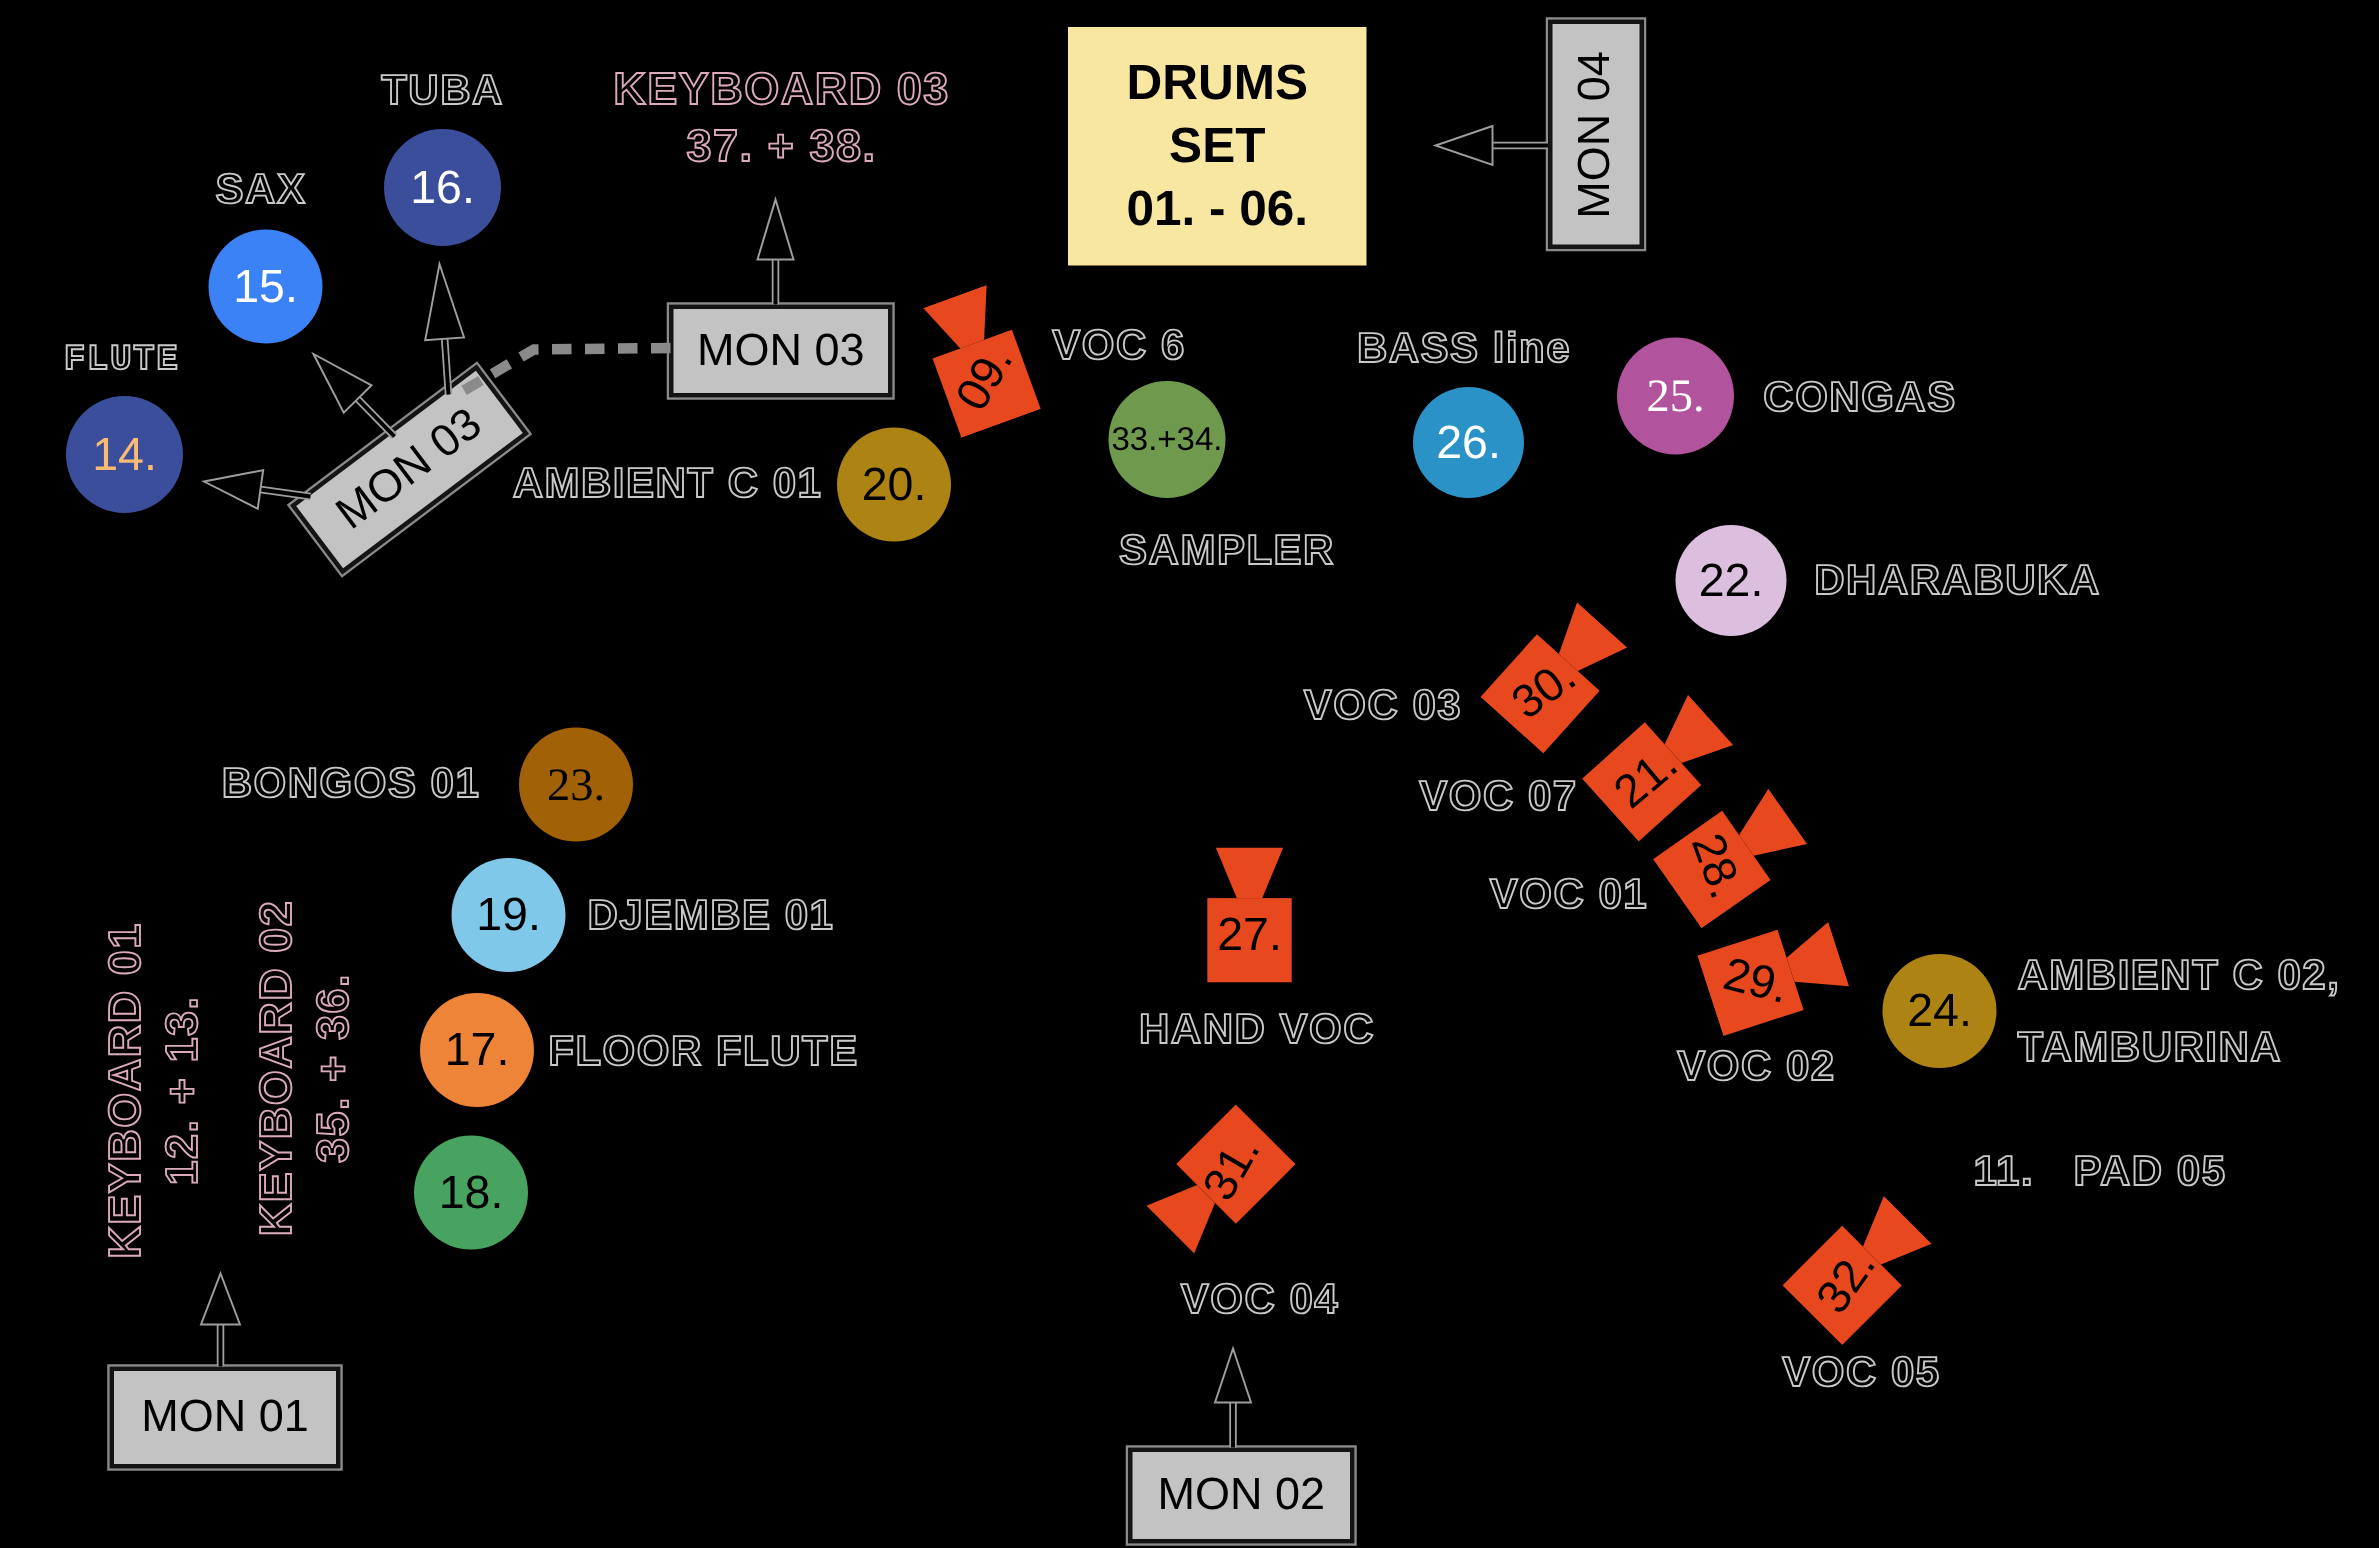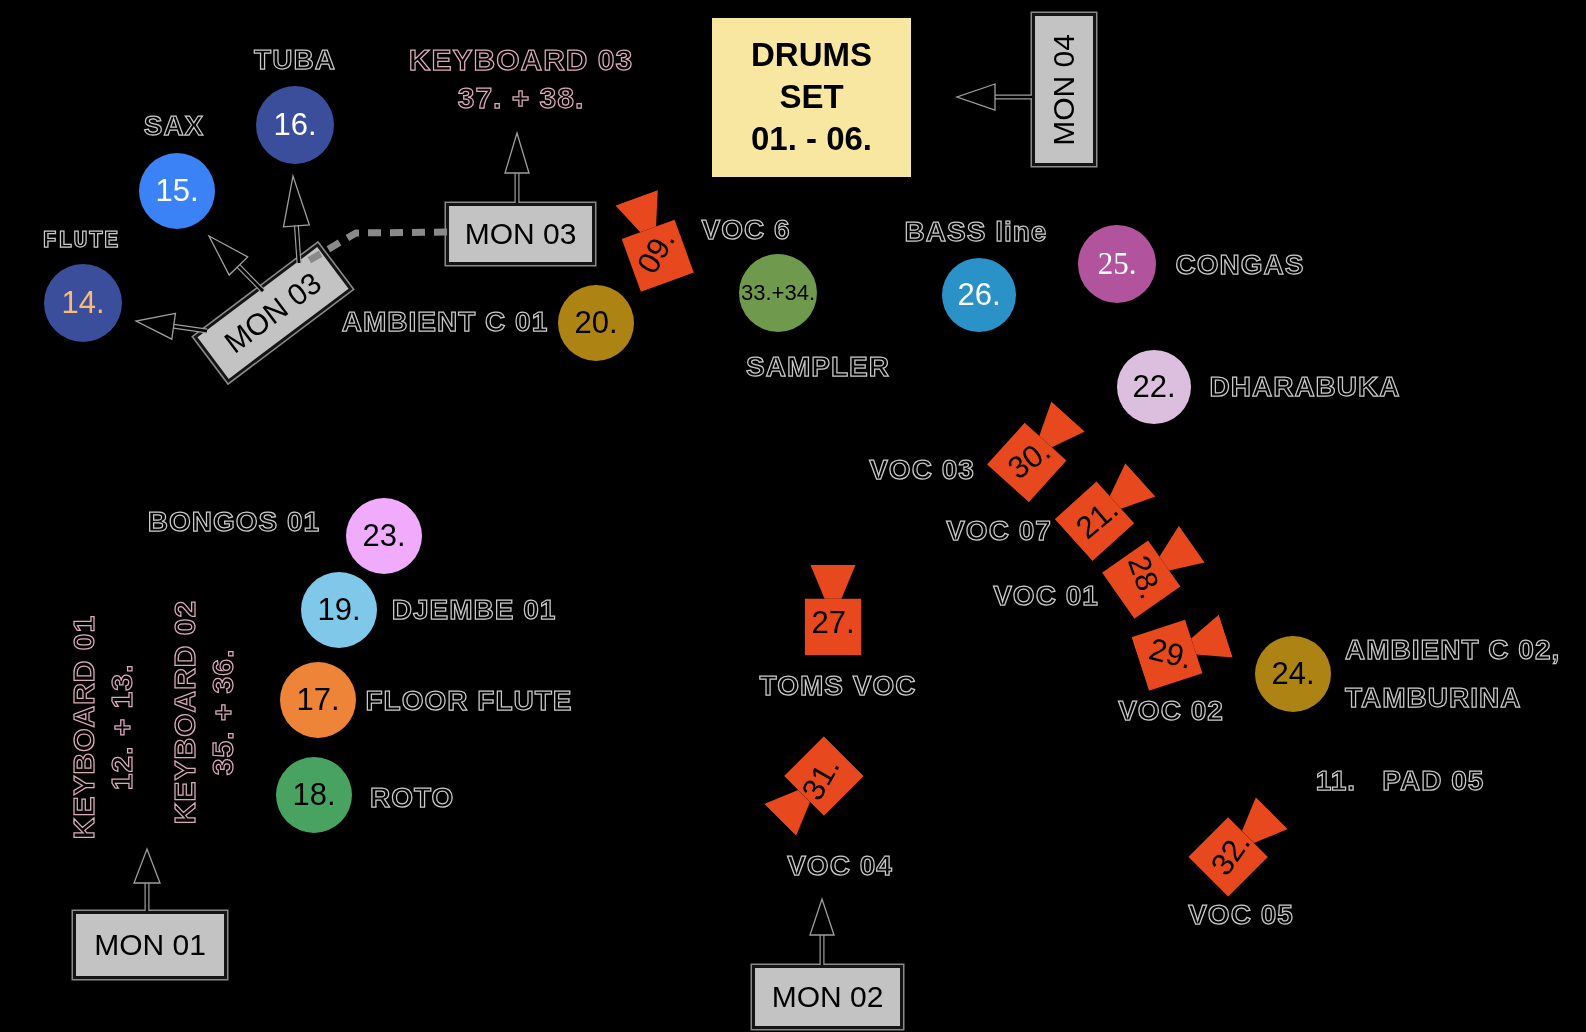--- a/index.html
+++ b/index.html
@@ -55,25 +55,25 @@
     <div class="lbl" style="left: 1240px; top: 265px; font-size: 28px; line-height: 34px; text-align: center; transform: translate(-50%, -50%) rotate(0deg);"><div>CONGAS</div></div>
     <div class="lbl" style="left: 1305px; top: 387px; font-size: 28px; line-height: 34px; text-align: center; transform: translate(-50%, -50%) rotate(0deg);"><div>DHARABUKA</div></div>
     <div class="lbl" style="left: 922px; top: 450px; font-size: 28px; line-height: 34px; text-align: center; transform: translate(-50%, -50%) rotate(0deg); margin-top: 20px;"><div>VOC 03</div></div>
     <div class="lbl" style="left: 999px; top: 531px; font-size: 28px; line-height: 34px; text-align: center; transform: translate(-50%, -50%) rotate(0deg);"><div>VOC 07</div></div>
     <div class="lbl" style="left: 1046px; top: 596px; font-size: 28px; line-height: 34px; text-align: center; transform: translate(-50%, -50%) rotate(0deg);"><div>VOC 01</div></div>
     <div class="lbl" style="left: 1171px; top: 711px; font-size: 28px; line-height: 34px; text-align: center; transform: translate(-50%, -50%) rotate(0deg);"><div>VOC 02</div></div>
     <div class="lbl" style="left: 1345px; top: 674px; font-size: 28px; line-height: 48px; text-align: left; transform: translate(0px, -50%) rotate(0deg);"><div>AMBIENT C 02,</div><div>TAMBURINA</div></div>
     <div class="lbl" style="left: 1400px; top: 781px; font-size: 28px; line-height: 34px; text-align: center; transform: translate(-50%, -50%) rotate(0deg);"><div>11.   PAD 05</div></div>
     <div class="lbl" style="left: 1241px; top: 915px; font-size: 28px; line-height: 34px; text-align: center; transform: translate(-50%, -50%) rotate(0deg);"><div>VOC 05</div></div>
     <div class="lbl" style="left: 840px; top: 866px; font-size: 28px; line-height: 34px; text-align: center; transform: translate(-50%, -50%) rotate(0deg);"><div>VOC 04</div></div>
-    <div class="lbl" style="left: 838px; top: 686px; font-size: 28px; line-height: 34px; text-align: center; transform: translate(-50%, -50%) rotate(0deg);"><div>TOMS VOC</div></div>
+    <div class="lbl" style="left: 838px; top: 686px; font-size: 28px; line-height: 34px; text-align: center; transform: translate(-50%, -50%) rotate(0deg);"><div>HAND VOC</div></div>
     <div class="lbl" style="left: 234px; top: 522px; font-size: 28px; line-height: 34px; text-align: center; transform: translate(-50%, -50%) rotate(0deg);"><div>BONGOS 01</div></div>
     <div class="lbl" style="left: 474px; top: 610px; font-size: 28px; line-height: 34px; text-align: center; transform: translate(-50%, -50%) rotate(0deg);"><div>DJEMBE 01</div></div>
     <div class="lbl" style="left: 469px; top: 701px; font-size: 28px; line-height: 34px; text-align: center; transform: translate(-50%, -50%) rotate(0deg);"><div>FLOOR FLUTE</div></div>
-    <div class="lbl" style="left: 370px; top: 798px; font-size: 28px; line-height: 40px; text-align: left; transform: translate(0px, -50%) rotate(0deg);"><div>ROTO</div></div>
+    <div class="lbl" style="left: 370px; top: 798px; font-size: 28px; line-height: 40px; text-align: left; transform: translate(0px, -50%) rotate(0deg);"></div>
     <div class="lbl pink" style="left: 103px; top: 727px; font-size: 30px; line-height: 38px; text-align: center; transform: translate(-50%, -50%) rotate(-90deg);"><div>KEYBOARD 01</div><div>12. + 13.</div></div>
     <div class="lbl pink" style="left: 204px; top: 712px; font-size: 30px; line-height: 38px; text-align: center; transform: translate(-50%, -50%) rotate(-90deg);"><div>KEYBOARD 02</div><div>35. + 36.</div></div>
     <div class="circle" style="left: 44px; top: 264px; width: 78px; height: 78px; background: rgb(59, 78, 155);">
       <span style="color: #fdba74; font-size: 31px;">14.</span>
     </div>
     <div class="circle" style="left: 139px; top: 153px; width: 76px; height: 76px; background: #3b82f6;">
       <span style="color: rgb(255, 255, 255); font-size: 31px;">15.</span>
     </div>
     <div class="circle" style="left: 256px; top: 86px; width: 78px; height: 78px; background: rgb(59, 78, 155);">
       <span style="color: rgb(255, 255, 255); font-size: 31px;">16.</span>
@@ -86,21 +86,21 @@
     </div>
     <div class="circle" style="left: 942px; top: 258px; width: 74px; height: 74px; background: rgb(43, 146, 200);">
       <span style="color: rgb(255, 255, 255); font-size: 31px;">26.</span>
     </div>
     <div class="circle" style="left: 1078px; top: 225px; width: 78px; height: 78px; background: rgb(178, 83, 157);">
       <span style="color: rgb(255, 255, 255); font-size: 31px; font-family: Liberation Serif, serif;">25.</span>
     </div>
     <div class="circle" style="left: 1117px; top: 350px; width: 74px; height: 74px; background: rgb(220, 191, 222);">
       <span style="color: rgb(0, 0, 0); font-size: 31px;">22.</span>
     </div>
-    <div class="circle" style="left: 346px; top: 498px; width: 76px; height: 76px; background: #f0abfc;">
+    <div class="circle" style="left: 346px; top: 485px; width: 76px; height: 76px; background: #a16207; font-family: Liberation Serif, serif;">
       <span style="color: rgb(0, 0, 0); font-size: 31px;">23.</span>
     </div>
     <div class="circle" style="left: 301px; top: 572px; width: 76px; height: 76px; background: rgb(127, 200, 233);">
       <span style="color: rgb(0, 0, 0); font-size: 31px;">19.</span>
     </div>
     <div class="circle" style="left: 280px; top: 662px; width: 76px; height: 76px; background: rgb(238, 132, 56);">
       <span style="color: rgb(0, 0, 0); font-size: 31px;">17.</span>
     </div>
     <div class="circle" style="left: 276px; top: 757px; width: 76px; height: 76px; background: rgb(71, 163, 95);">
       <span style="color: rgb(0, 0, 0); font-size: 31px;">18.</span>

